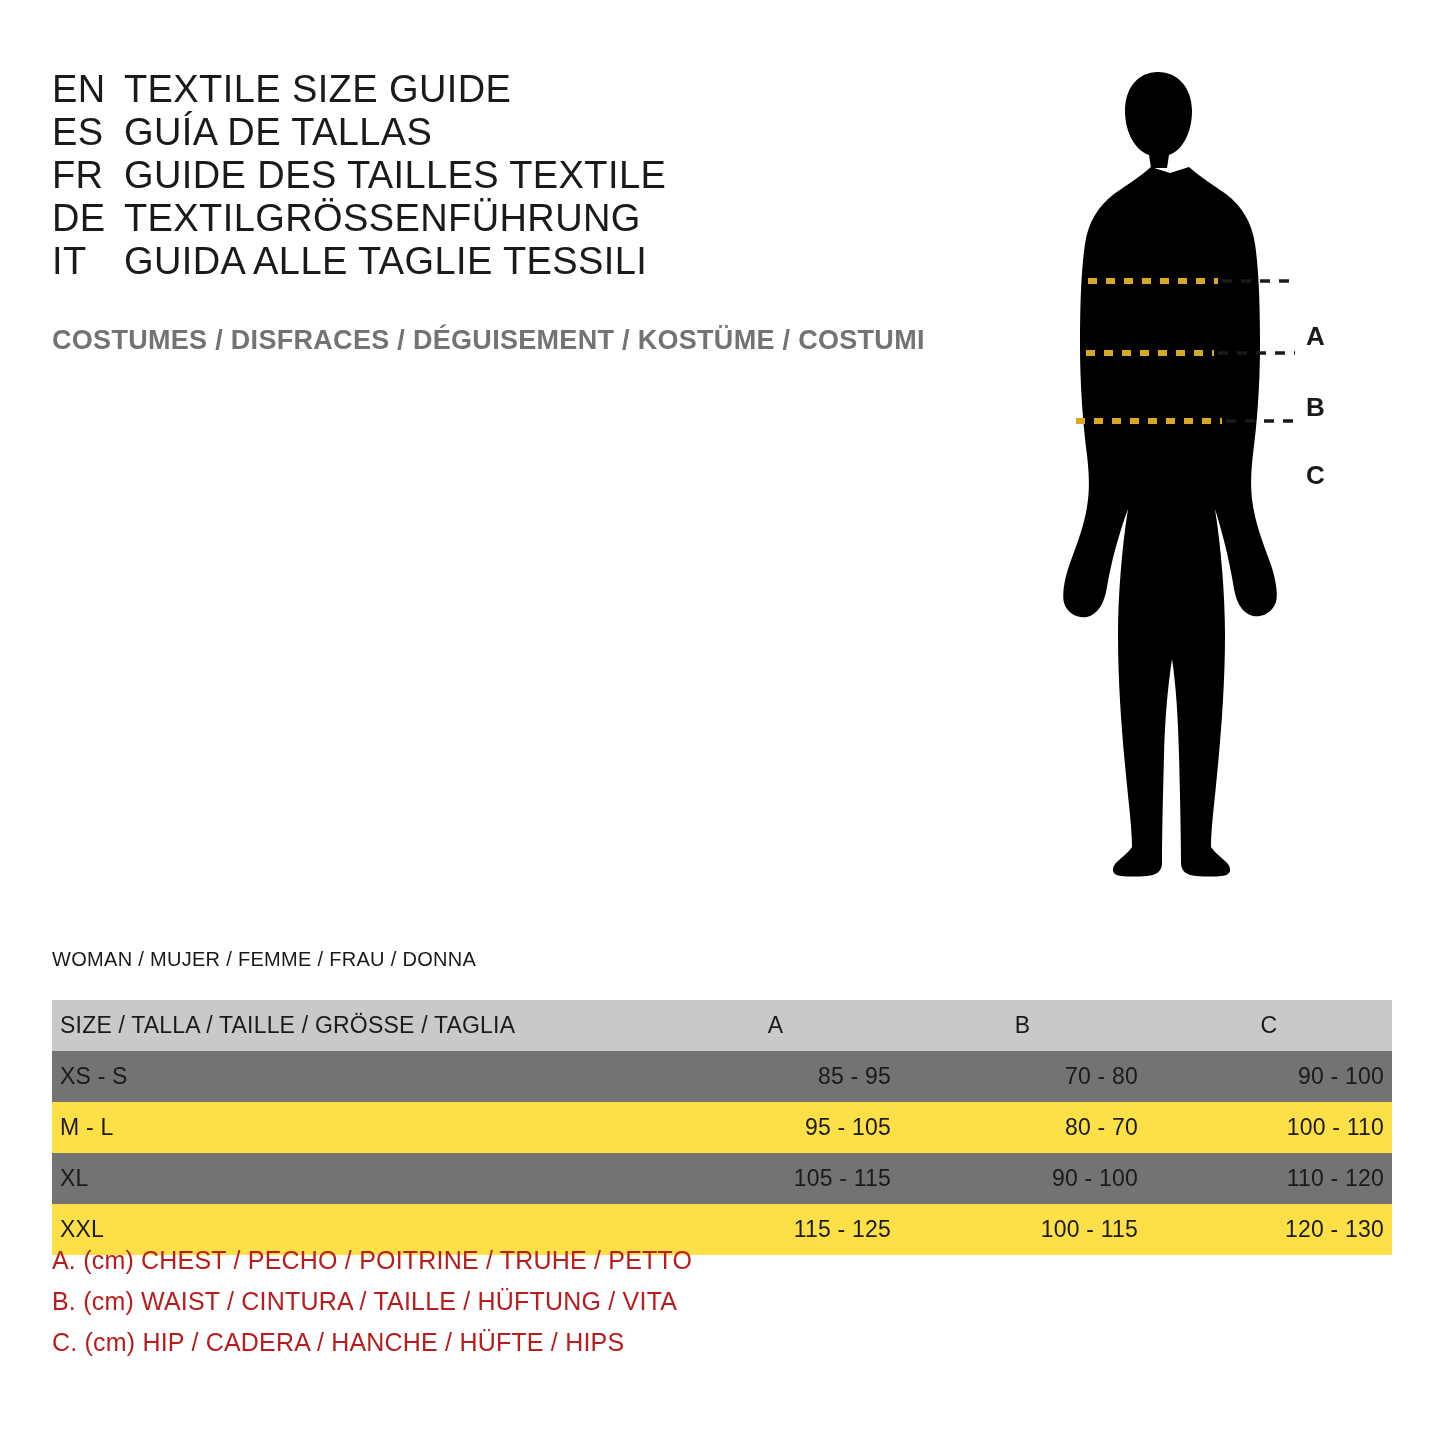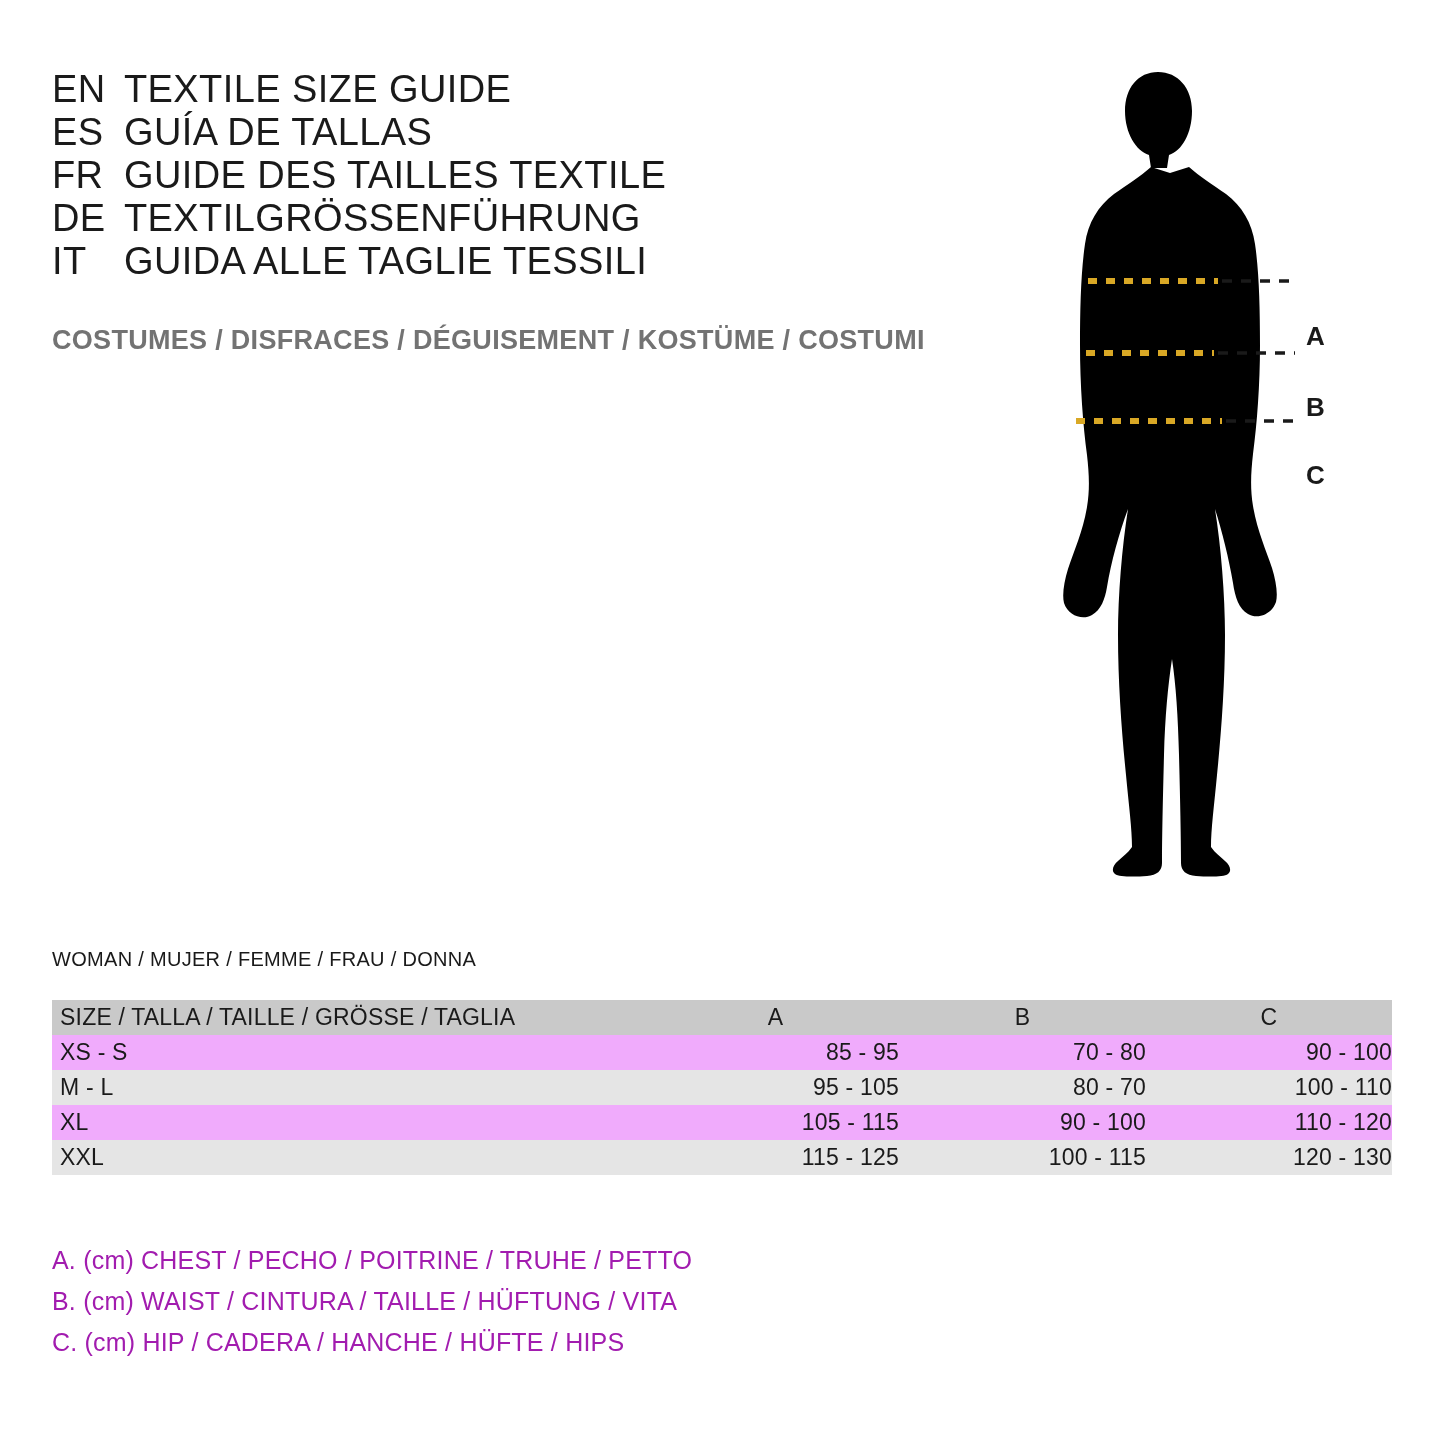--- a/index.html
+++ b/index.html
@@ -88,40 +88,40 @@
     position: absolute;
     left: 52px;
     top: 1000px;
     width: 1340px;
     border-collapse: collapse;
     font-size: 23px;
     color: #1a1a1a;
   }
   table.size-table th,
   table.size-table td {
-    padding: 0;
+    padding: 8px;
     height: 35px;
     font-weight: normal;
     letter-spacing: 0.2px;
   }
   table.size-table thead tr {
     background: #c9c9c9;
   }
   table.size-table thead th.col-size {
     text-align: left;
     padding-left: 8px;
   }
   table.size-table thead th.col-m {
     text-align: center;
   }
   table.size-table tbody tr.row-even {
-    background: #f0abfc;
+    background: #737373;
   }
   table.size-table tbody tr.row-odd {
-    background: #e5e5e5;
+    background: #fde047;
     margin-top: 18px;
   }
   table.size-table tbody td.col-size {
     text-align: left;
     padding-left: 8px;
   }
   table.size-table tbody td.col-m {
     text-align: right;
   }
   col.c-size { width: 600px; }
@@ -130,21 +130,21 @@
   col.c-c { width: 246px; }
 
   
   .legend {
     position: absolute;
     left: 52px;
     top: 1240px;
     font-size: 25px;
     line-height: 41px;
     letter-spacing: 0.2px;
-    color: #a21caf;
+    color: #b91c1c;
   }
   .legend div { white-space: nowrap; }
 </style>
 </head>
 <body>
 
 <div class="lang-block">
   <div class="lang-row">
     <span class="lang-code">EN</span>
     <span class="lang-text">TEXTILE SIZE GUIDE</span>

